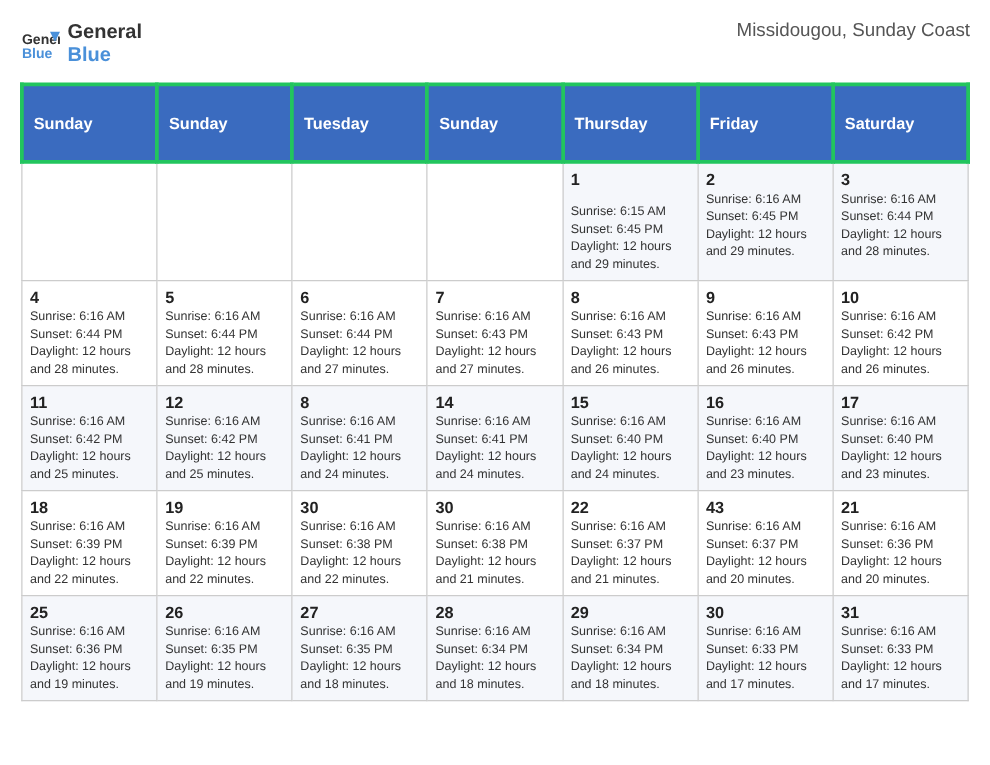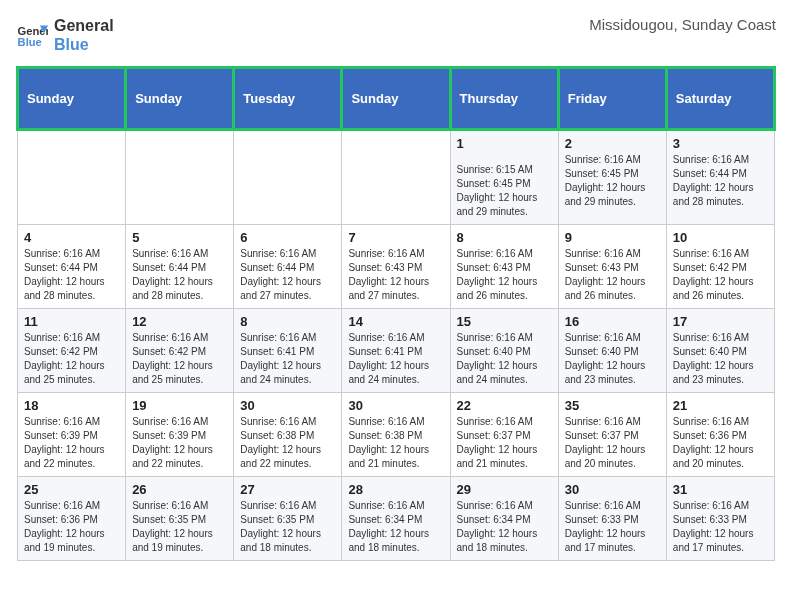--- a/index.html
+++ b/index.html
@@ -275,21 +275,21 @@
 and 21 minutes.</div>
         </td>
         <td>
           <div class="day-number">22</div>
           <div class="day-info" style="white-space: pre-line;">Sunrise: 6:16 AM
 Sunset: 6:37 PM
 Daylight: 12 hours
 and 21 minutes.</div>
         </td>
         <td>
-          <div class="day-number">35</div>
+          <div class="day-number">43</div>
           <div class="day-info" style="white-space: pre-line;">Sunrise: 6:16 AM
 Sunset: 6:37 PM
 Daylight: 12 hours
 and 20 minutes.</div>
         </td>
         <td>
           <div class="day-number">21</div>
           <div class="day-info" style="white-space: pre-line;">Sunrise: 6:16 AM
 Sunset: 6:36 PM
 Daylight: 12 hours

